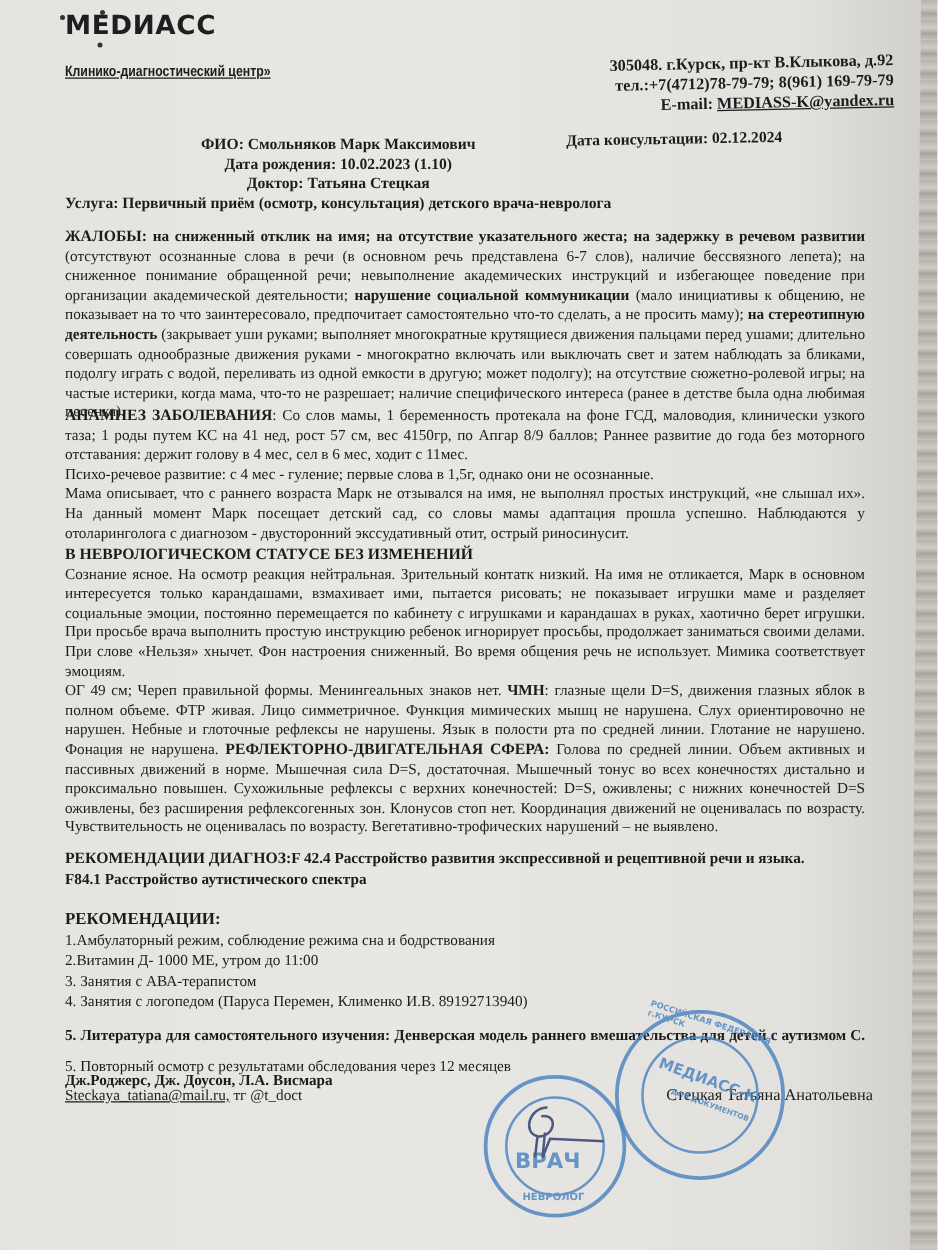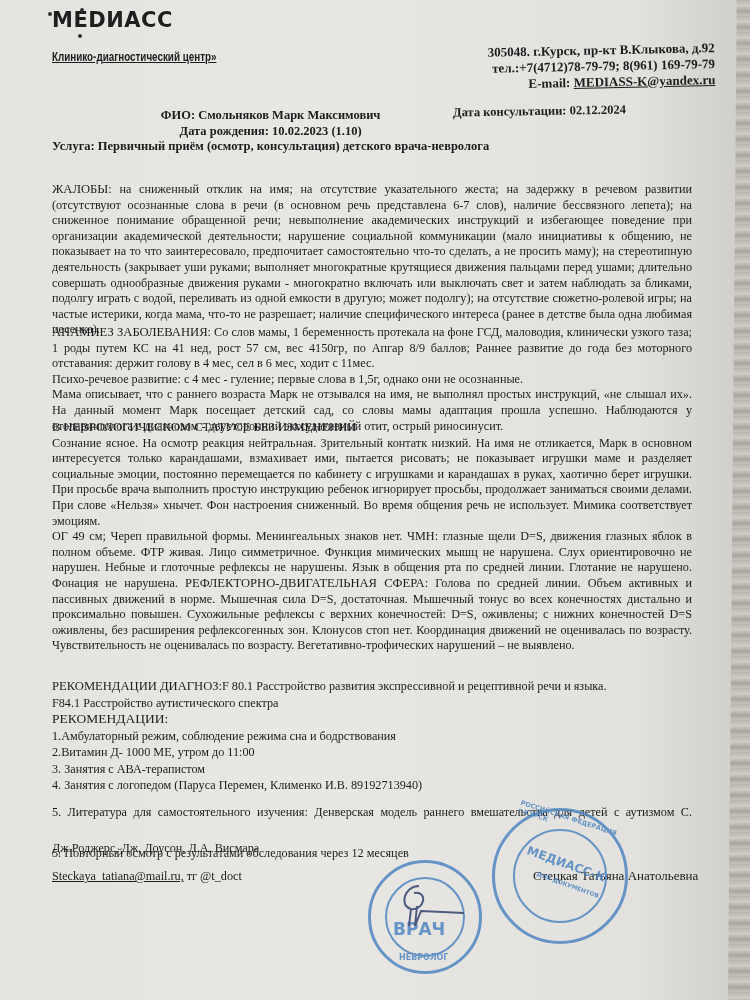--- a/index.html
+++ b/index.html
@@ -27,22 +27,22 @@
   .contacts {
     position: absolute; left: 440px; top: 40px; font-size: 13px; font-weight: bold; line-height: 16px;
     text-align: right; width: 275px; transform: rotate(-1.2deg); transform-origin: right;
   }
   .contacts .email-link { text-decoration: underline; }
   .patient { position: absolute; left: 52px; top: 108px; font-size: 12.5px; font-weight: bold; line-height: 15.5px; text-align: center; }
   .consult-date { position: absolute; left: 453px; top: 104px; font-size: 12.5px; font-weight: bold; transform: rotate(-1deg); }
   .body-text {
     position: absolute; left: 52px; width: 640px; font-size: 12.2px; line-height: 15.6px; text-align: justify;
   }
-  .b { font-weight: normal; }
-  .h { font-weight: normal; font-size: 12.6px; }
+  .b { font-weight: bold; }
+  .h { font-weight: bold; font-size: 12.6px; margin-top: 16px; }
   .list { position: absolute; left: 52px; width: 640px; font-size: 12.2px; line-height: 16.5px; }
   .sig-left { position: absolute; left: 52px; top: 868px; font-size: 12.2px; line-height: 16px; }
   .sig-left .u { text-decoration: underline; text-align: right; }
   .sig-right { position: absolute; left: 533px; top: 868px; font-size: 13px; }
   .stamp { position: absolute; border-radius: 50%; border: 3px solid #4a83c0; opacity: 0.82; }
   .stamp .inner { position: absolute; border-radius: 50%; border: 2px solid #4a83c0; }
   .stamp-text { position: absolute; color: #4a83c0; font-family: "DejaVu Sans", sans-serif; font-weight: bold; }
 </style>
 </head>
 <body>
@@ -64,20 +64,21 @@
     <div>
       <span>E-mail: </span><span class="email-link">MEDIASS-K@yandex.ru</span>
     </div>
   </div>
 
   <div class="consult-date">Дата консультации: 02.12.2024</div>
 
   <div class="patient">
     <div>ФИО: Смольняков Марк Максимович</div>
     <div>Дата рождения: 10.02.2023 (1.10)</div>
+    <div>Доктор: Татьяна Стецкая</div>
     <div>Услуга: Первичный приём (осмотр, консультация) детского врача-невролога</div>
   </div>
 
   <div class="body-text" style="top:182px">
     <span class="h">ЖАЛОБЫ:</span>
     <span class="b">на сниженный отклик на имя; на отсутствие указательного жеста; на задержку в речевом развитии</span>
     <span>(отсутствуют осознанные слова в речи (в основном речь представлена 6-7 слов), наличие бессвязного лепета); на сниженное понимание обращенной речи; невыполнение академических инструкций и избегающее поведение при организации академической деятельности;</span>
     <span class="b">нарушение социальной коммуникации</span>
     <span>(мало инициативы к общению, не показывает на то что заинтересовало, предпочитает самостоятельно что-то сделать, а не просить маму);</span>
     <span class="b">на стереотипную деятельность</span>
@@ -88,45 +89,45 @@
     <div><span class="h">АНАМНЕЗ ЗАБОЛЕВАНИЯ</span><span>: Со слов мамы, 1 беременность протекала на фоне ГСД, маловодия, клинически узкого таза; 1 роды путем КС на 41 нед, рост 57 см, вес 4150гр, по Апгар 8/9 баллов; Раннее развитие до года без моторного отставания: держит голову в 4 мес, сел в 6 мес, ходит с 11мес.</span></div>
     <div>Психо-речевое развитие: с 4 мес - гуление; первые слова в 1,5г, однако они не осознанные.</div>
     <div>Мама описывает, что с раннего возраста Марк не отзывался на имя, не выполнял простых инструкций, «не слышал их». На данный момент Марк посещает детский сад, со словы мамы адаптация прошла успешно. Наблюдаются у отоларинголога с диагнозом - двусторонний экссудативный отит, острый риносинусит.</div>
   </div>
 
   <div class="body-text" style="top:420px">
     <div class="h">В НЕВРОЛОГИЧЕСКОМ СТАТУСЕ БЕЗ ИЗМЕНЕНИЙ</div>
     <div>Сознание ясное. На осмотр реакция нейтральная. Зрительный контатк низкий. На имя не отликается, Марк в основном интересуется только карандашами, взмахивает ими, пытается рисовать; не показывает игрушки маме и разделяет социальные эмоции, постоянно перемещается по кабинету с игрушками и карандашах в руках, хаотично берет игрушки. При просьбе врача выполнить простую инструкцию ребенок игнорирует просьбы, продолжает заниматься своими делами. При слове «Нельзя» хнычет. Фон настроения сниженный. Во время общения речь не использует. Мимика соответствует эмоциям.</div>
     <div>
       <span>ОГ 49 см; Череп правильной формы. Менингеальных знаков нет.</span>
-      <span class="b">ЧМН</span><span>: глазные щели D=S, движения глазных яблок в полном объеме. ФТР живая. Лицо симметричное. Функция мимических мышц не нарушена. Слух ориентировочно не нарушен. Небные и глоточные рефлексы не нарушены. Язык в общения рта по средней линии. Глотание не нарушено. Фонация не нарушена.</span>
+      <span class="b">ЧМН</span><span>: глазные щели D=S, движения глазных яблок в полном объеме. ФТР живая. Лицо симметричное. Функция мимических мышц не нарушена. Слух ориентировочно не нарушен. Небные и глоточные рефлексы не нарушены. Язык в полости рта по средней линии. Глотание не нарушено. Фонация не нарушена.</span>
       <span class="h">РЕФЛЕКТОРНО-ДВИГАТЕЛЬНАЯ СФЕРА:</span>
       <span>Голова по средней линии. Объем активных и пассивных движений в норме. Мышечная сила D=S, достаточная. Мышечный тонус во всех конечностях дистально и проксимально повышен. Сухожильные рефлексы с верхних конечностей: D=S, оживлены; с нижних конечностей D=S оживлены, без расширения рефлексогенных зон. Клонусов стоп нет. Координация движений не оценивалась по возрасту. Чувствительность не оценивалась по возрасту. Вегетативно-трофических нарушений – не выявлено.</span>
     </div>
   </div>
 
   <div class="list" style="top:678px">
-    <div><span class="h">РЕКОМЕНДАЦИИ ДИАГНОЗ:</span><span class="b">F 80.1 Расстройство развития экспрессивной и рецептивной речи и языка.</span></div>
+    <div><span class="h">РЕКОМЕНДАЦИИ ДИАГНОЗ:</span><span class="b">F 42.4 Расстройство развития экспрессивной и рецептивной речи и языка.</span></div>
     <div class="b">F84.1 Расстройство аутистического спектра</div>
     <div class="h" style="font-size:13.5px">РЕКОМЕНДАЦИИ:</div>
     <div>1.Амбулаторный режим, соблюдение режима сна и бодрствования</div>
     <div>2.Витамин Д- 1000 МЕ, утром до 11:00</div>
     <div>3. Занятия с АВА-терапистом</div>
     <div>4. Занятия с логопедом (Паруса Перемен, Клименко И.В. 89192713940)</div>
     <div class="b" style="line-height:36px;text-align:justify">5. Литература для самостоятельного изучения: Денверская модель раннего вмешательства для детей с аутизмом С. Дж.Роджерс, Дж. Доусон, Л.А. Висмара</div>
   </div>
 
   <div class="list" style="top:845px">5.   Повторный осмотр с результатами обследования через 12 месяцев</div>
 
   <div class="sig-left">
     <div><span class="u">Steckaya_tatiana@mail.ru,</span><span> тг @t_doct</span></div>
   </div>
   <div class="sig-right">Стецкая Татьяна Анатольевна</div>
 
-  <div class="stamp" style="left:368px;top:860px;width:108px;height:108px">
+  <div class="stamp" style="left:387px;top:860px;width:108px;height:108px">
     <div class="inner" style="left:14px;top:14px;width:76px;height:76px"></div>
     <div class="stamp-text" style="left:22px;top:56px;font-size:17px">ВРАЧ</div>
     <div class="stamp-text" style="left:28px;top:90px;font-size:8px">НЕВРОЛОГ</div>
     <svg style="position:absolute;left:18px;top:18px" width="80" height="50" viewBox="0 0 80 50">
       <path d="M30 5 C15 5 10 25 22 28 C35 30 40 10 25 12 M22 28 L20 45 M28 25 L26 45 L32 30 L75 32" stroke="#2d3b6a" stroke-width="2" fill="none"></path>
     </svg>
   </div>
 
   <div class="stamp" style="left:492px;top:808px;width:130px;height:130px">
     <div class="inner" style="left:18px;top:18px;width:90px;height:90px"></div>

